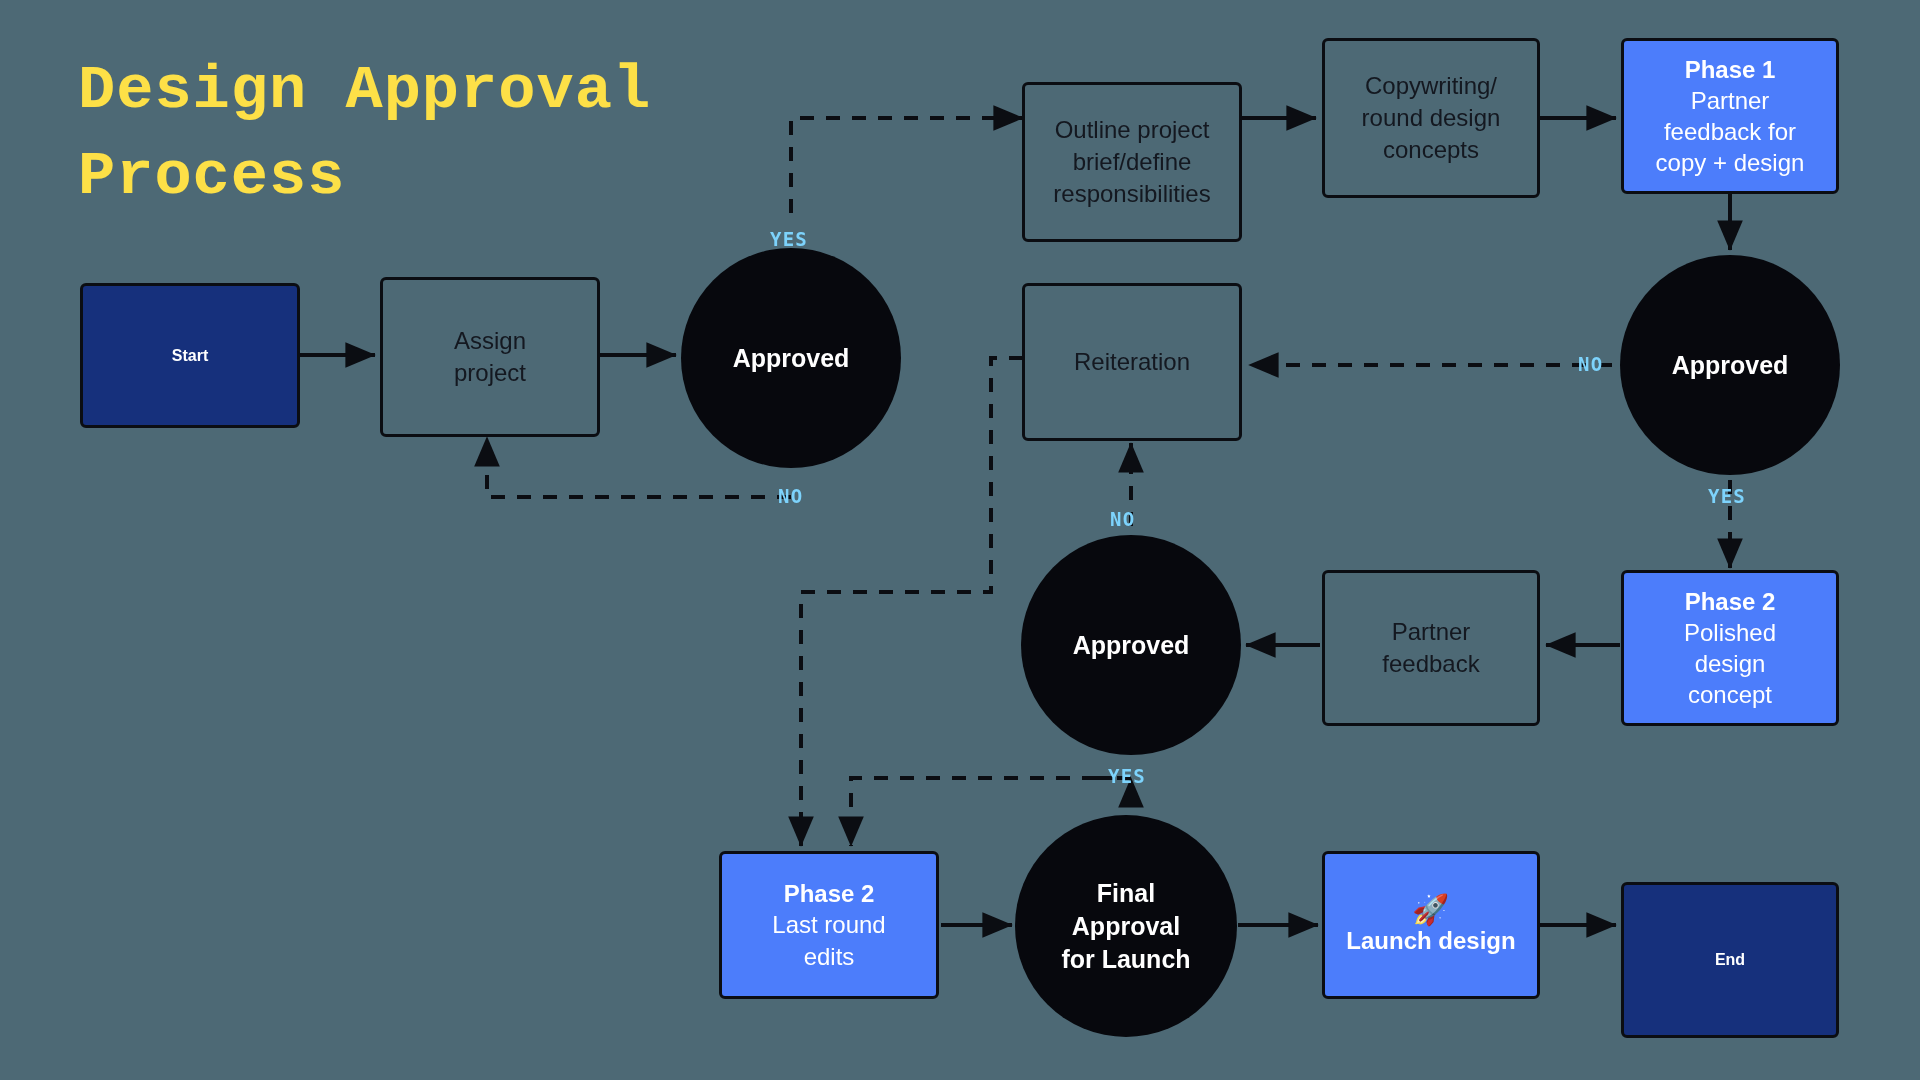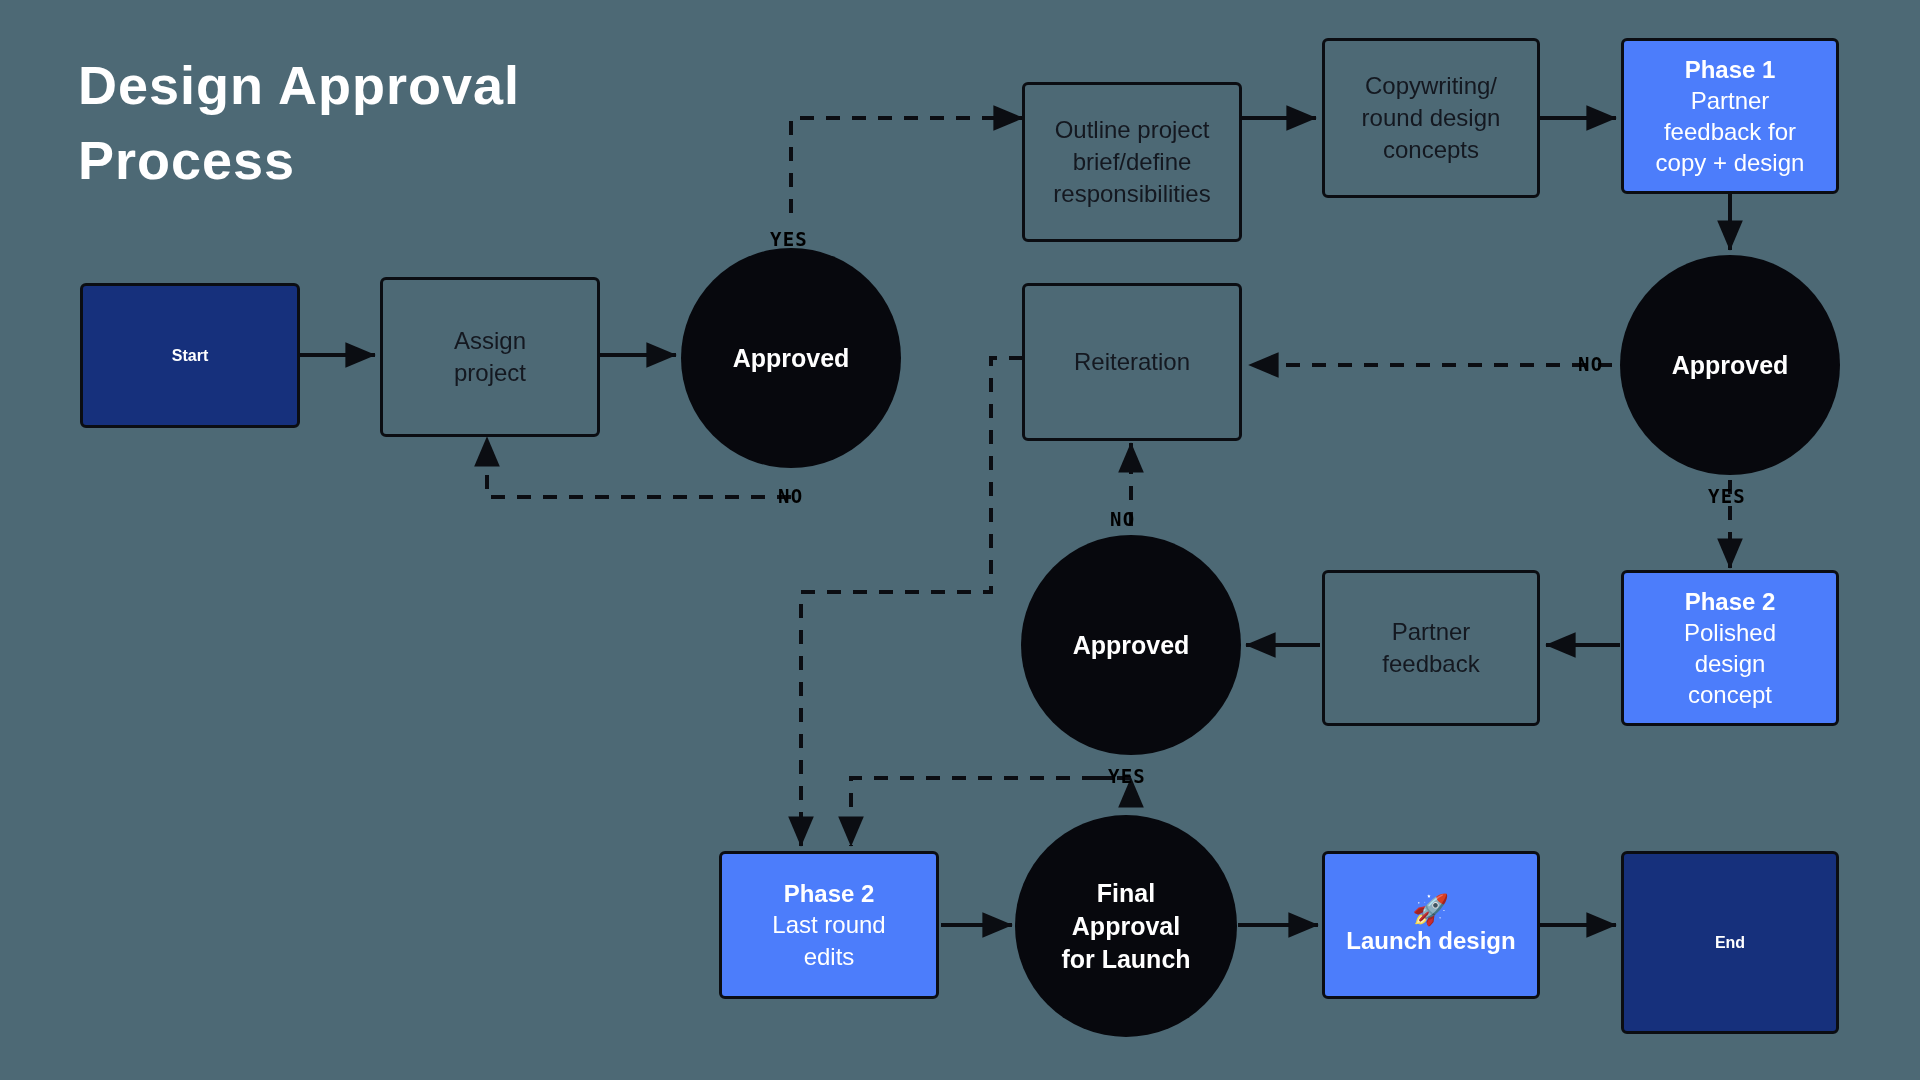--- a/index.html
+++ b/index.html
@@ -22,26 +22,26 @@
     height: 1080px;
     pointer-events: none;
   }
 
   
   .title {
     position: absolute;
     left: 78px;
     top: 48px;
     width: 640px;
-    font-family: Liberation Sans, sans-serif;
-    font-weight: bold;
-    font-size: 54px;
+    font-family: Liberation Mono, monospace;
+    font-weight: bold;
+    font-size: 62px;
     line-height: 1.38;
     letter-spacing: 1px;
-    color: #ffffff;
+    color: #fde047;
     white-space: pre-line;
   }
 
   
   .node {
     position: absolute;
     box-sizing: border-box;
     display: flex;
     flex-direction: column;
     align-items: center;
@@ -92,21 +92,21 @@
     display: block;
   }
 
   
   .edge-label {
     position: absolute;
     font-family: "DejaVu Sans Mono", "Liberation Mono", monospace;
     font-weight: bold;
     font-size: 19px;
     letter-spacing: 1.2px;
-    color: #000000;
+    color: #7dd3fc;
     white-space: nowrap;
   }
 </style>
 </head>
 <body>
 
 <div id="canvas">
 
   <div class="title">Design Approval
 Process</div>
@@ -226,21 +226,21 @@
 Approval
 for Launch</span>
   </div>
 
   <div class="node box blue" style="left:1322px; top:851px; width:218px; height:148px;">
     <span class="emoji">🚀</span>
     <span class="node-head">Launch
 design</span>
   </div>
 
-  <div class="node box navy" style="left:1621px; top:851px; width:218px; height:183px;">
+  <div class="node box navy" style="left:1621px; top:882px; width:218px; height:156px;">
     <span class="node-sub">End</span>
   </div>
 
   <div class="edge-label" style="left:770px; top:228px;">YES</div>
   <div class="edge-label" style="left:778px; top:485px;">NO</div>
   <div class="edge-label" style="left:1578px; top:353px;">NO</div>
   <div class="edge-label" style="left:1708px; top:485px;">YES</div>
   <div class="edge-label" style="left:1110px; top:508px;">NO</div>
   <div class="edge-label" style="left:1108px; top:765px;">YES</div>
 

